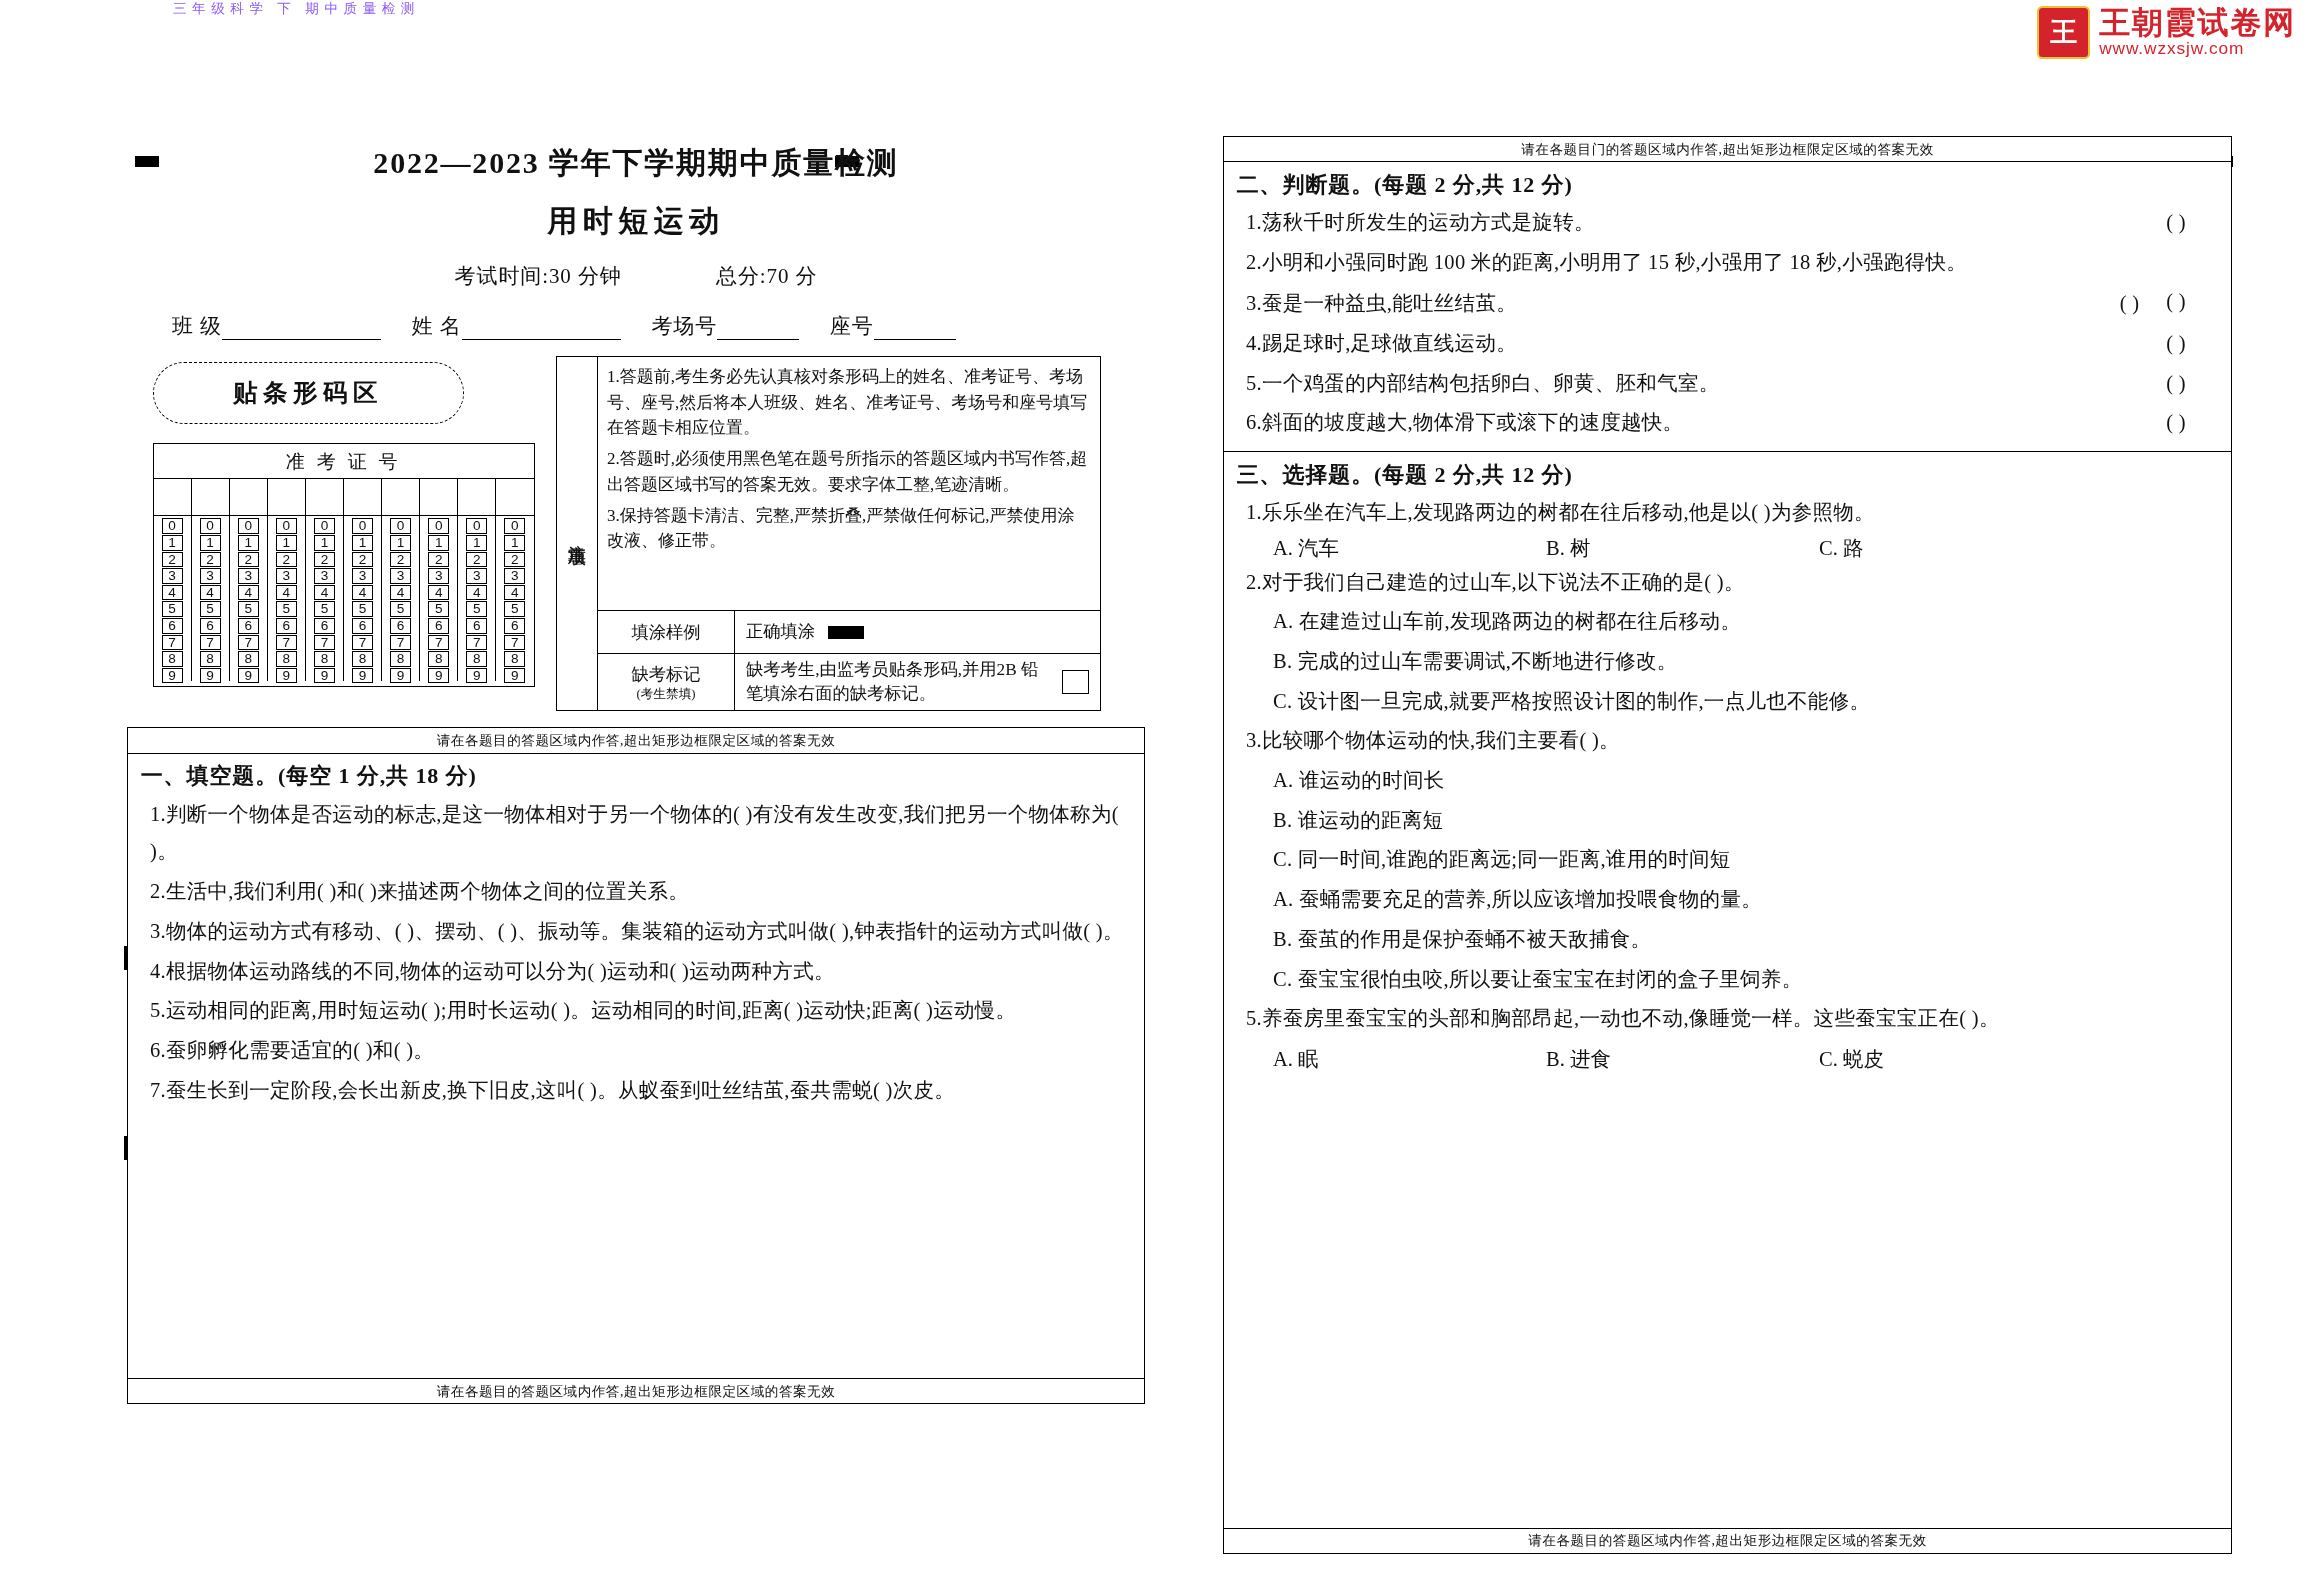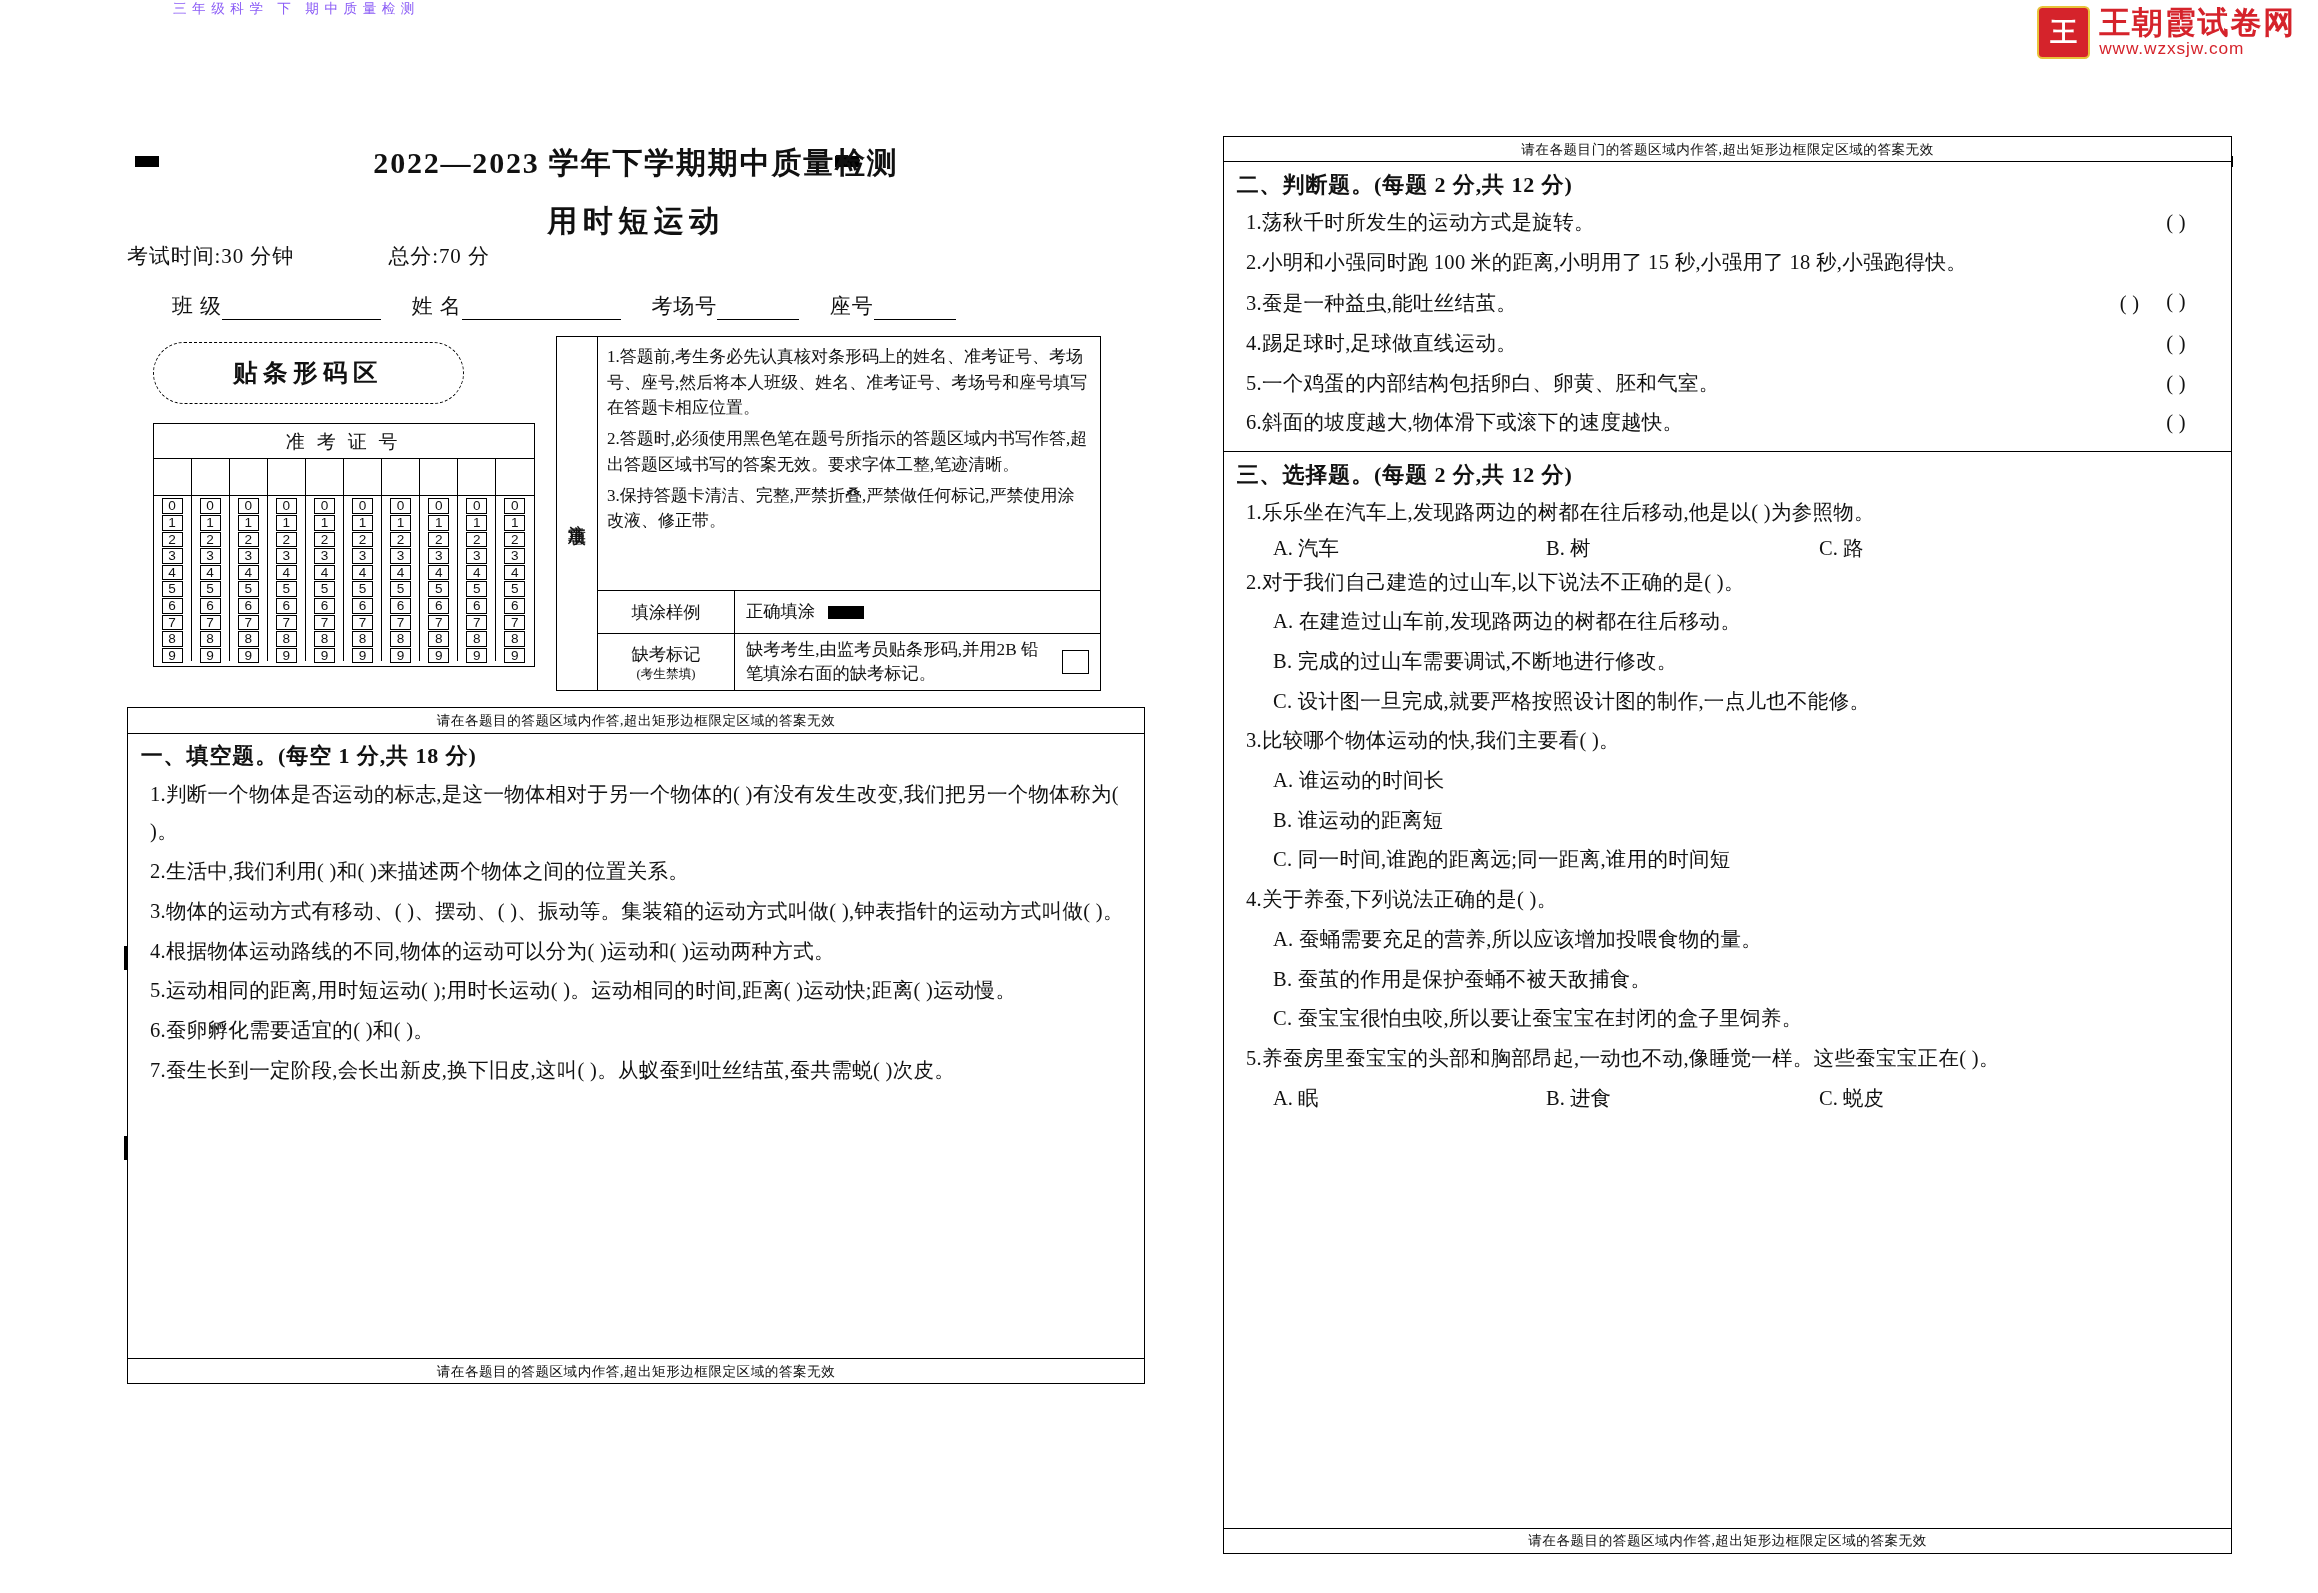--- a/index.html
+++ b/index.html
@@ -47,21 +47,21 @@
 
   
   .exam-title{
     text-align:center;font-size:30px;font-weight:bold;letter-spacing:1.8px;
     margin-top:7.3px;
   }
   .exam-sub{
     text-align:center;font-size:30px;font-weight:bold;letter-spacing:5.5px;margin-top:16.4px;
   }
   .exam-time{
-    font-size:21px;letter-spacing:0.9px;
+    text-align:center;font-size:21px;margin-top:20px;letter-spacing:0.9px;
   }
   .exam-time span{display:inline-block;}
   .gap{display:inline-block;width:82px;}
   .fields{
     font-size:21px;margin-top:22px;padding-left:45px;letter-spacing:0.9px;
   }
   .fields .u{display:inline-block;border-bottom:1.4px solid #000;}
 
   
   .mid{position:relative;margin-top:16.4px;height:355px;}
@@ -410,21 +410,20 @@
         <div class="q">2.对于我们自己建造的过山车,以下说法不正确的是(        )。</div>
         <div class="q" style="padding-left:49px;">A. 在建造过山车前,发现路两边的树都在往后移动。</div>
         <div class="q" style="padding-left:49px;">B. 完成的过山车需要调试,不断地进行修改。</div>
         <div class="q" style="padding-left:49px;">C. 设计图一旦完成,就要严格按照设计图的制作,一点儿也不能修。</div>
 
         <div class="q">3.比较哪个物体运动的快,我们主要看(        )。</div>
         <div class="q" style="padding-left:49px;">A. 谁运动的时间长</div>
         <div class="q" style="padding-left:49px;">B. 谁运动的距离短</div>
         <div class="q" style="padding-left:49px;">C. 同一时间,谁跑的距离远;同一距离,谁用的时间短</div>
 
-        <div class="q">4.关于养蚕,下列说法正确的是(        )。</div>
         <div class="q" style="padding-left:49px;">A. 蚕蛹需要充足的营养,所以应该增加投喂食物的量。</div>
         <div class="q" style="padding-left:49px;">B. 蚕茧的作用是保护蚕蛹不被天敌捕食。</div>
         <div class="q" style="padding-left:49px;">C. 蚕宝宝很怕虫咬,所以要让蚕宝宝在封闭的盒子里饲养。</div>
 
         <div class="q">5.养蚕房里蚕宝宝的头部和胸部昂起,一动也不动,像睡觉一样。这些蚕宝宝正在(        )。</div>
         <div class="opts" style="padding-top:5.5px;">
           <div class="o">A. 眠</div>
           <div class="o">B. 进食</div>
           <div class="o">C. 蜕皮</div>
         </div>

